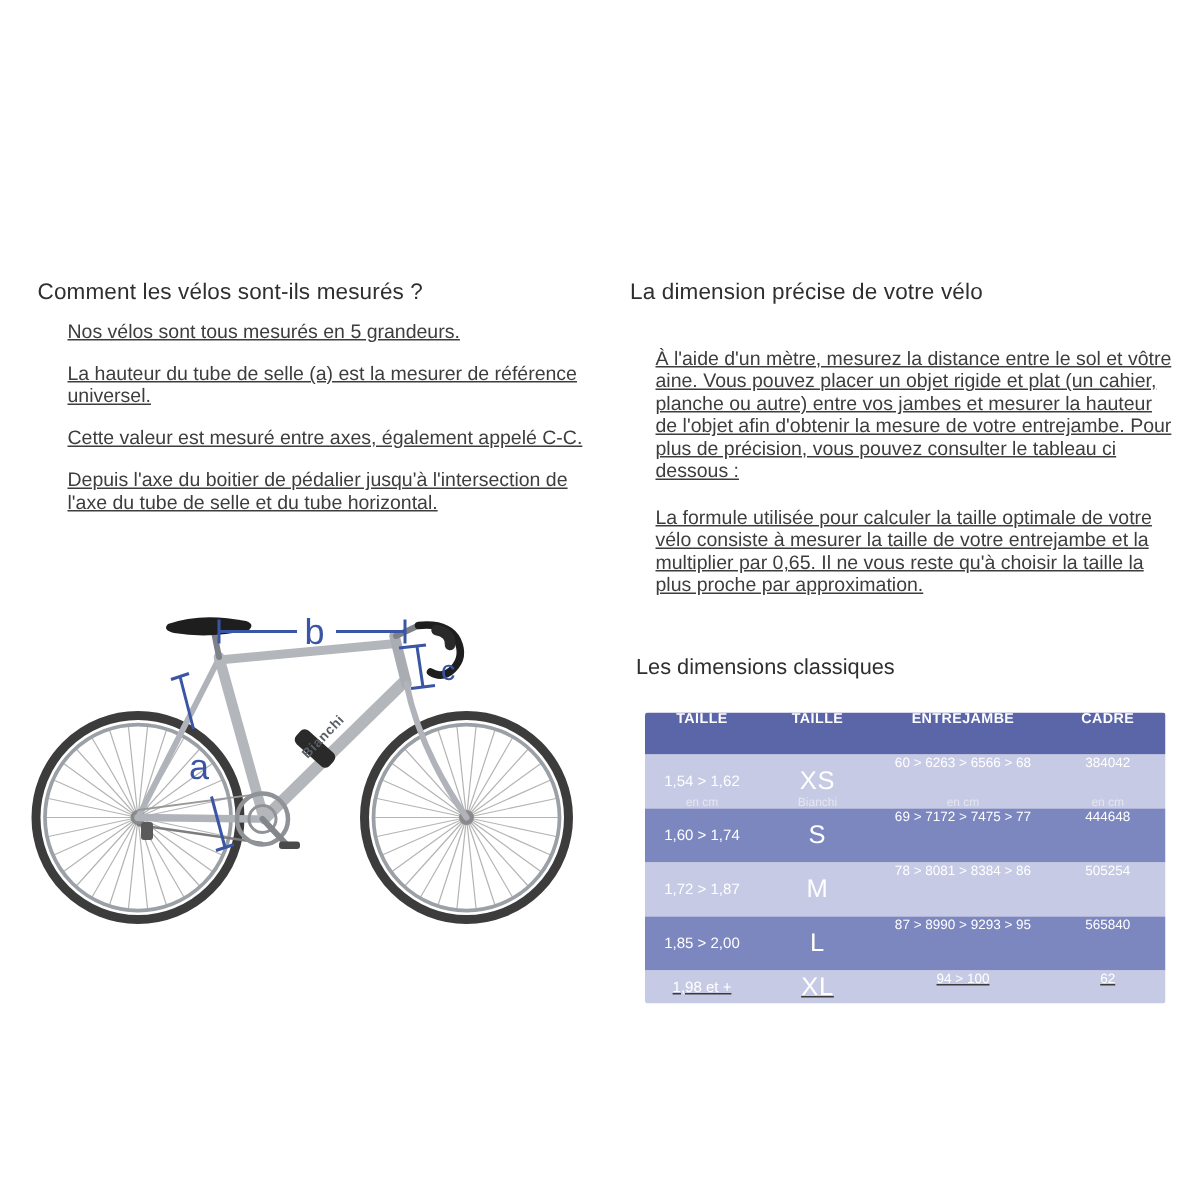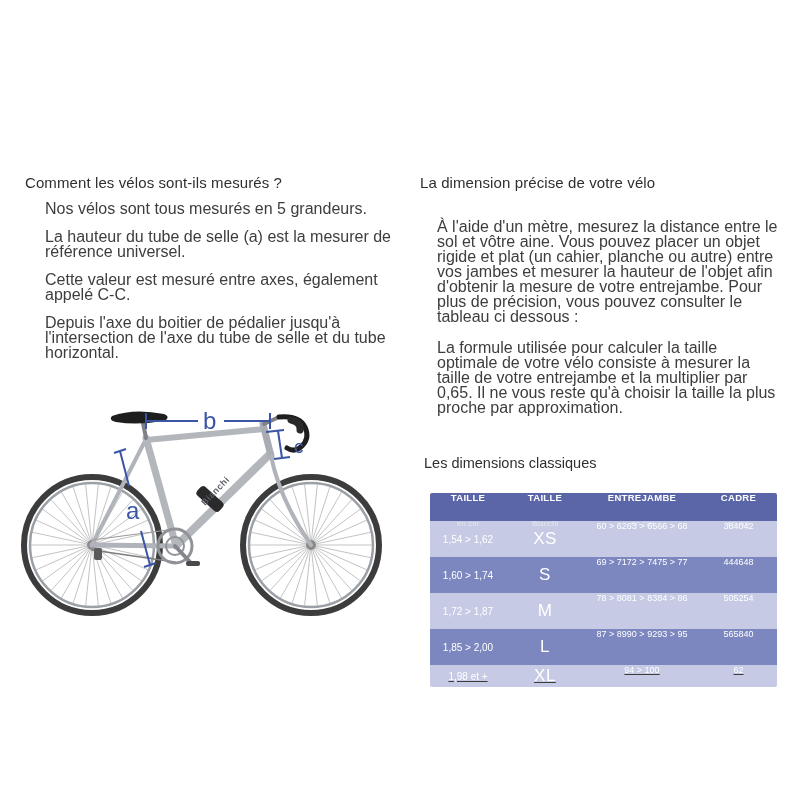--- a/index.html
+++ b/index.html
@@ -9,42 +9,42 @@
     color:#3b3b3b;position:relative;overflow:hidden;
   }
   .page{position:absolute;inset:0;background:#fff;}
 
   
   .col-left{position:absolute;left:25px;top:170px;width:388px;}
   .col-right{position:absolute;left:420px;top:170px;width:362px;}
 
   .section-title{
     font-size:15px;font-weight:400;color:#2f2f2f;
-    margin:4px 0 10px 0;letter-spacing:.1px;
+    margin:16px 0 10px 0;letter-spacing:.1px;
   }
   .paras-left{margin-left:20px;width:358px;}
   .paras-right{margin-left:17px;width:344px;margin-top:28px;}
   .paras-left p,.paras-right p{
-    margin:0 0 13px 0;font-size:16px;line-height:15px;color:#3d3d3d;
+    margin:0 0 13px 0;font-size:13px;line-height:15px;color:#3d3d3d;text-decoration:underline;
   }
   .paras-right p{margin-bottom:16px;}
 
   .table-title{
     font-size:14.5px;font-weight:400;color:#2f2f2f;
     margin:40px 0 0 4px;
   }
 
   
   .size-table{
     margin:22px 0 0 10px;width:347px;
     border-radius:2px;overflow:hidden;
   }
   .tbl-row{display:grid;grid-template-columns:76px 78px 116px 77px;}
   .tbl-header{height:28px;align-items:center;}
-  .hcell{display:flex;flex-direction:column;align-items:center;justify-content:center;line-height:1.05;}
+  .hcell{display:flex;flex-direction:column;align-items:center;justify-content:center;line-height:1.05;gap:29px;}
   .hcell .h1{font-size:9.5px;font-weight:bold;color:#ffffff;letter-spacing:.3px;}
   .hcell .h2{font-size:8px;color:#e4e6f2;margin-top:17px;}
   .gcell{display:flex;align-items:center;justify-content:center;color:#fff;}
   .g-taille{font-size:10px;}
   .g-std{font-size:17px;letter-spacing:.5px;}
   .g-stack{display:flex;flex-direction:row;justify-content:center;}
   .g-stack .sub{font-size:9px;line-height:11.8px;text-align:center;color:#fff;}
 
   
   .bike-fig{position:absolute;left:8px;top:398px;width:400px;height:270px;}

